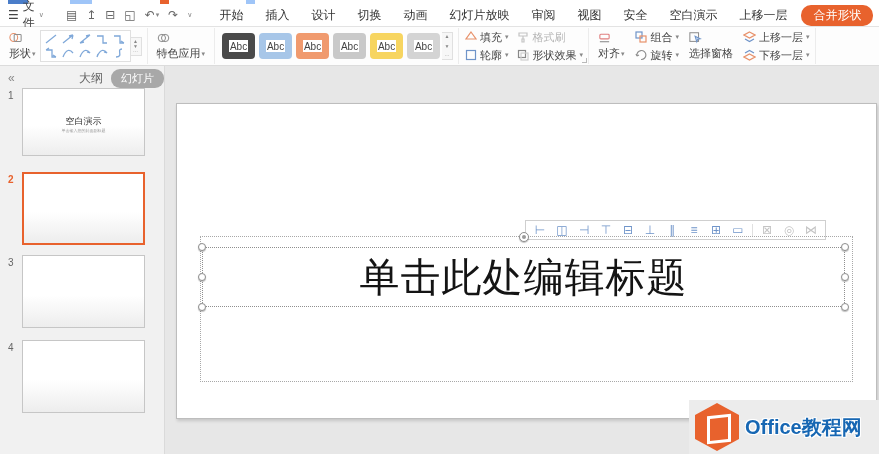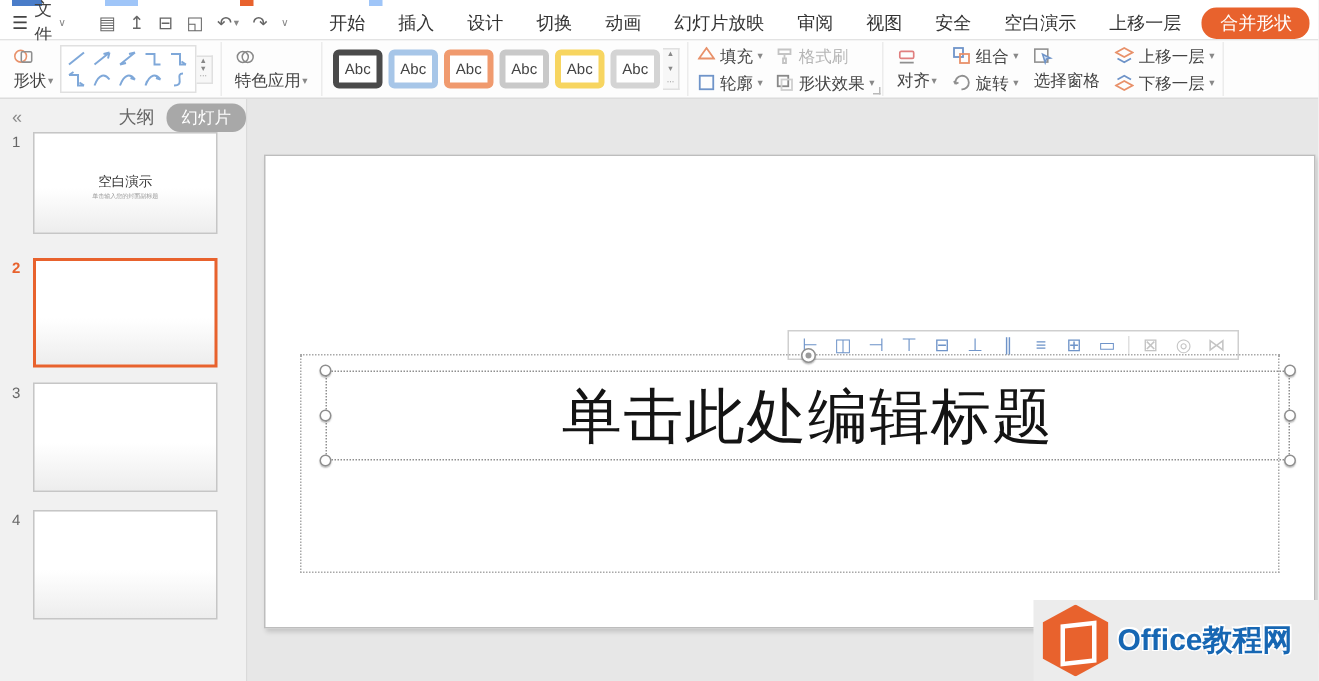--- a/index.html
+++ b/index.html
@@ -37,21 +37,21 @@
   .icon12 { width:13px; height:13px; display:inline-flex; align-items:center; justify-content:center; flex:none; }
 
   .line-gallery { border:1px solid #e0e0e0; background:#fff; display:grid;
                   grid-template-columns:repeat(5,17px); grid-template-rows:14px 14px; padding:1px 2px; }
   .line-cell { display:flex; align-items:center; justify-content:center; cursor:pointer; }
   .gal-scroll { display:flex; flex-direction:column; width:11px; border:1px solid #e0e0e0; border-left:none;
                 background:#f7f7f7; font-size:5px; color:#888; text-align:center; justify-content:space-between; padding:1px 0; }
   .gal-scroll span { cursor:pointer; line-height:1; }
 
   .abc-gallery { display:flex; gap:4px; align-items:center; padding:0 2px; }
-  .abc-item { width:33px; height:26px; background:#fff; border:4px solid #d946ef; border-radius:4px;
+  .abc-item { width:33px; height:26px; background:#fff; border:7px solid #d946ef; border-radius:4px;
               display:flex; align-items:center; justify-content:center; font-size:10px; color:#444; cursor:pointer; }
 
   
   .content { position:absolute; left:0; top:66px; width:879px; height:388px; }
 
   
   .sidebar { position:absolute; left:0; top:0; width:165px; height:388px; background:#f1f1f1; border-right:1px solid #dadada; }
   .sb-header { height:24px; display:flex; align-items:center; font-size:12px; color:#666; }
   .sb-collapse { padding:0 8px; cursor:pointer; color:#888; }
   .sb-tabs { flex:1; display:flex; align-items:center; justify-content:flex-end; gap:8px; }
@@ -70,21 +70,21 @@
   .slide { position:absolute; left:11px; top:37px; width:701px; height:316px; background:#fff;
            border:1px solid #bdbdbd; box-shadow:1px 2px 3px rgba(0,0,0,.15); }
 
   .mini-toolbar { position:absolute; left:360px; top:154px; height:20px; background:#fff; border:1px solid #cfcfcf;
                   display:flex; align-items:center; padding:0 4px; gap:2px; }
   .mtb-icon { width:20px; text-align:center; font-size:12px; color:#6f94c9; cursor:pointer; line-height:18px; }
   .mtb-icon.muted { color:#c4c4c4; }
   .mtb-sep { width:1px; height:12px; background:#e0e0e0; margin:0 2px; }
 
   .ph-outer { position:absolute; left:35px; top:170px; width:653px; height:146px; border:1px dotted #a8a8a8; }
-  .tbox { position:absolute; left:52px; width:643px; border:1px dotted #8f8f8f; background:transparent; }
+  .tbox { position:absolute; left:37px; width:643px; border:1px dotted #8f8f8f; background:transparent; }
   .tbox.title { top:181px; height:60px; }
   .tbox.subtitle { top:241px; height:66px; }
   .ph-title { width:100%; height:100%; display:flex; align-items:center; justify-content:center;
               font-size:40px; color:#141414; letter-spacing:1px; }
   .ph-sub { width:100%; height:100%; display:flex; align-items:flex-start; justify-content:center;
             padding-top:12px; font-size:18px; color:#141414; }
 
   .h { position:absolute; width:8px; height:8px; border-radius:50%; background:#fff; border:1px solid #8f8f8f;
        box-shadow:0 1px 1px rgba(0,0,0,.25); }
   .rot { position:absolute; width:10px; height:10px; border-radius:50%; background:#fff; border:1px solid #8f8f8f;

